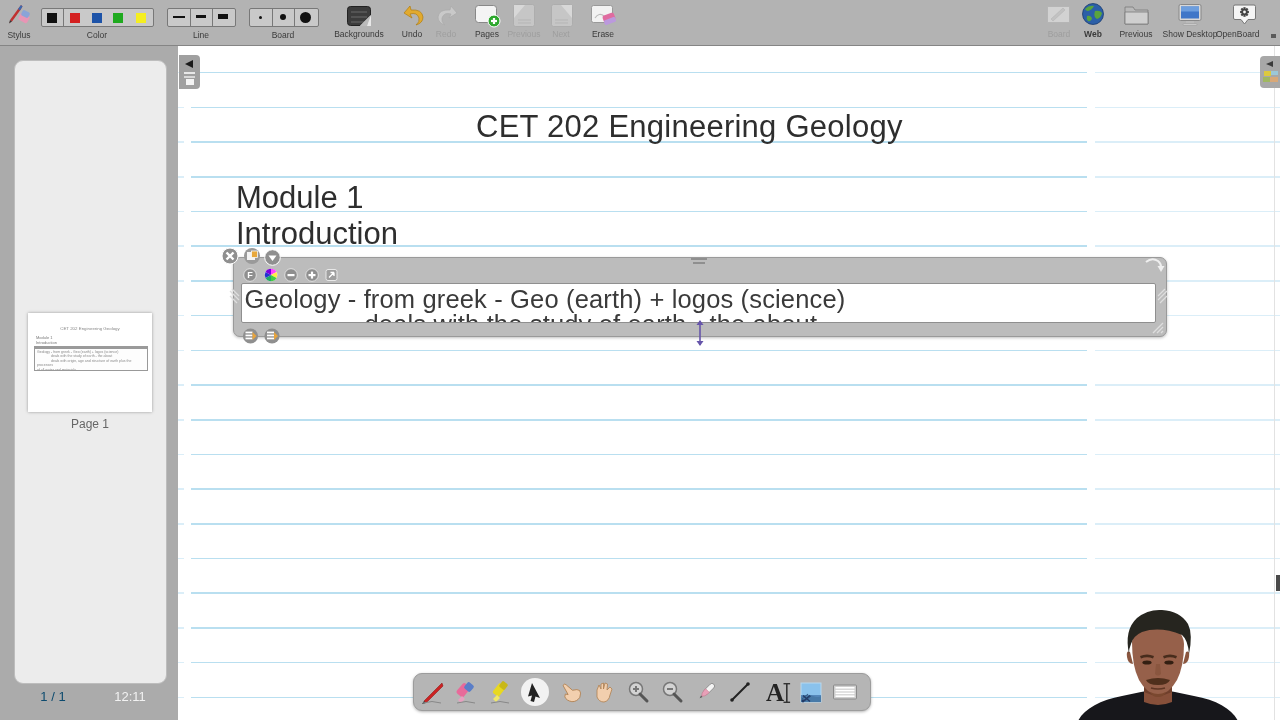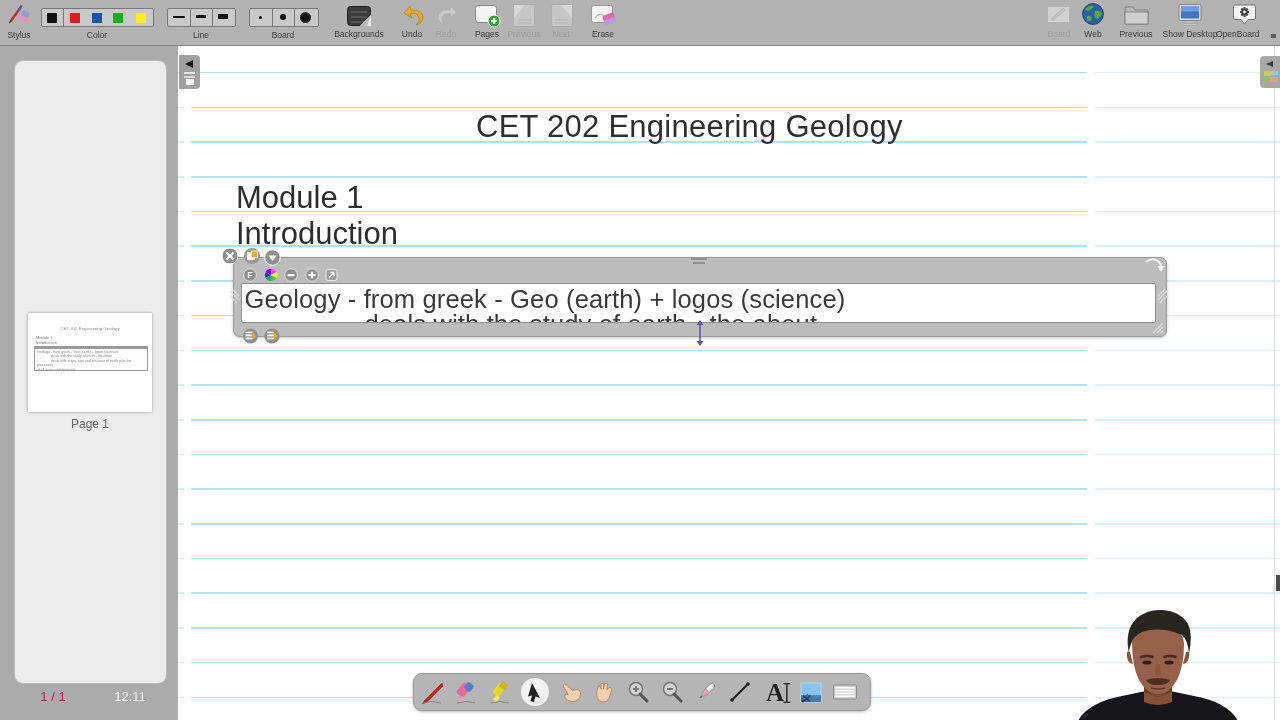--- a/index.html
+++ b/index.html
@@ -139,21 +139,21 @@
 
 <div class="abs" style="left:28px;top:313px;width:124px;height:99px;background:#fff;box-shadow:0 0 3px rgba(0,0,0,0.35);">
   <div style="position:absolute;left:0;top:13px;width:124px;text-align:center;font-size:4.4px;color:#888;">CET 202 Engineering Geology</div>
   <div style="position:absolute;left:8px;top:22px;width:60px;font-size:4px;color:#777;line-height:5px;">Module 1<br>Introduction</div>
   <div style="position:absolute;left:6px;top:33px;width:112px;height:21px;background:#fdfdfd;border:1px solid #999;border-top:3px solid #9a9a9a;overflow:hidden;">
     <div style="position:absolute;left:2px;top:1px;font-size:3.5px;color:#888;line-height:4.4px;">Geology - from greek - Geo (earth) + logos (science)<br><span style="margin-left:14px">deals with the study of earth - the about</span><br><span style="margin-left:14px">deals with origin, age and structure of earth plus the processes</span><br>of all water and materials</div>
   </div>
 </div>
 <div class="abs" style="left:28px;top:417px;width:124px;text-align:center;font-size:12px;color:#666;">Page 1</div>
 
-<div class="abs" style="left:28px;top:689px;width:50px;text-align:center;font-size:13px;color:#be185d;">1 / 1</div>
+<div class="abs" style="left:28px;top:689px;width:50px;text-align:center;font-size:13px;color:#0c4a6e;">1 / 1</div>
 <div class="abs" style="left:105px;top:689px;width:50px;text-align:center;font-size:13px;color:#f2f2f2;">12:11</div>
 
 <div class="abs" style="left:179px;top:55px;width:21px;height:34px;background:#a0a0a0;border-radius:0 4px 4px 0;">
   <div style="position:absolute;left:6px;top:5px;width:0;height:0;border-top:4px solid transparent;border-bottom:4px solid transparent;border-right:8px solid #1a1a1a;"></div>
   <div style="position:absolute;left:5px;top:17px;width:11px;height:2px;background:#e8e8e8;"></div>
   <div style="position:absolute;left:5px;top:20.5px;width:11px;height:2px;background:#d8d8d8;"></div>
   <div style="position:absolute;left:7px;top:24px;width:8px;height:6px;background:#f4f4f4;"></div>
 </div>
 
 <div class="abs" style="left:1260px;top:56px;width:20px;height:32px;background:#a8a8a8;border-radius:4px 0 0 4px;">
@@ -254,21 +254,21 @@
   </svg>
   <div class="abs" style="left:1037px;top:29px;width:44px;text-align:center;font-size:8.5px;color:#9e9e9e;">Board</div>
 
   <svg class="abs" style="left:1082px;top:3px;" width="22" height="22" viewBox="0 0 22 22">
     <circle cx="11" cy="11" r="10.5" fill="#2b5fa8"></circle>
     <path d="M3,6 Q7,2 12,3 Q10,7 6,8 Q4,8 3,6 Z" fill="#5aa43c"></path>
     <path d="M13,8 Q18,7 20,10 Q19,15 15,16 Q11,14 13,8 Z" fill="#5aa43c"></path>
     <path d="M5,13 Q9,12 10,16 Q8,19 6,18 Q4,16 5,13 Z" fill="#5aa43c"></path>
     <circle cx="11" cy="11" r="10.5" fill="none" stroke="#1a3c70" stroke-width="0.8"></circle>
   </svg>
-  <div class="abs" style="left:1071px;top:29px;width:44px;text-align:center;font-size:8.5px;color:#3a3a3a;">Web</div>
+  <div class="abs" style="left:1071px;top:29px;width:44px;text-align:center;font-size:8.5px;color:#3a3a3a;font-weight:bold;">Web</div>
 
   <svg class="abs" style="left:1124px;top:4px;" width="25" height="21" viewBox="0 0 25 21">
     <path d="M1,3 L9,3 L11,6 L24,6 L24,20 L1,20 Z" fill="#b9b9b9" stroke="#7a7a7a" stroke-width="0.8"></path>
     <path d="M1,8 L24,8 L24,20 L1,20 Z" fill="#cfcfcf" stroke="#7a7a7a" stroke-width="0.8"></path>
   </svg>
   <div class="abs" style="left:1105px;top:29px;width:62px;text-align:center;font-size:8.5px;color:#3a3a3a;">Previous</div>
 
   <svg class="abs" style="left:1178px;top:4px;" width="24" height="22" viewBox="0 0 24 22">
     <rect x="1" y="0.5" width="22" height="16" rx="1.5" fill="#d8d8d8" stroke="#888"></rect>
     <rect x="3" y="2.5" width="18" height="12" fill="#3f76c8"></rect>

